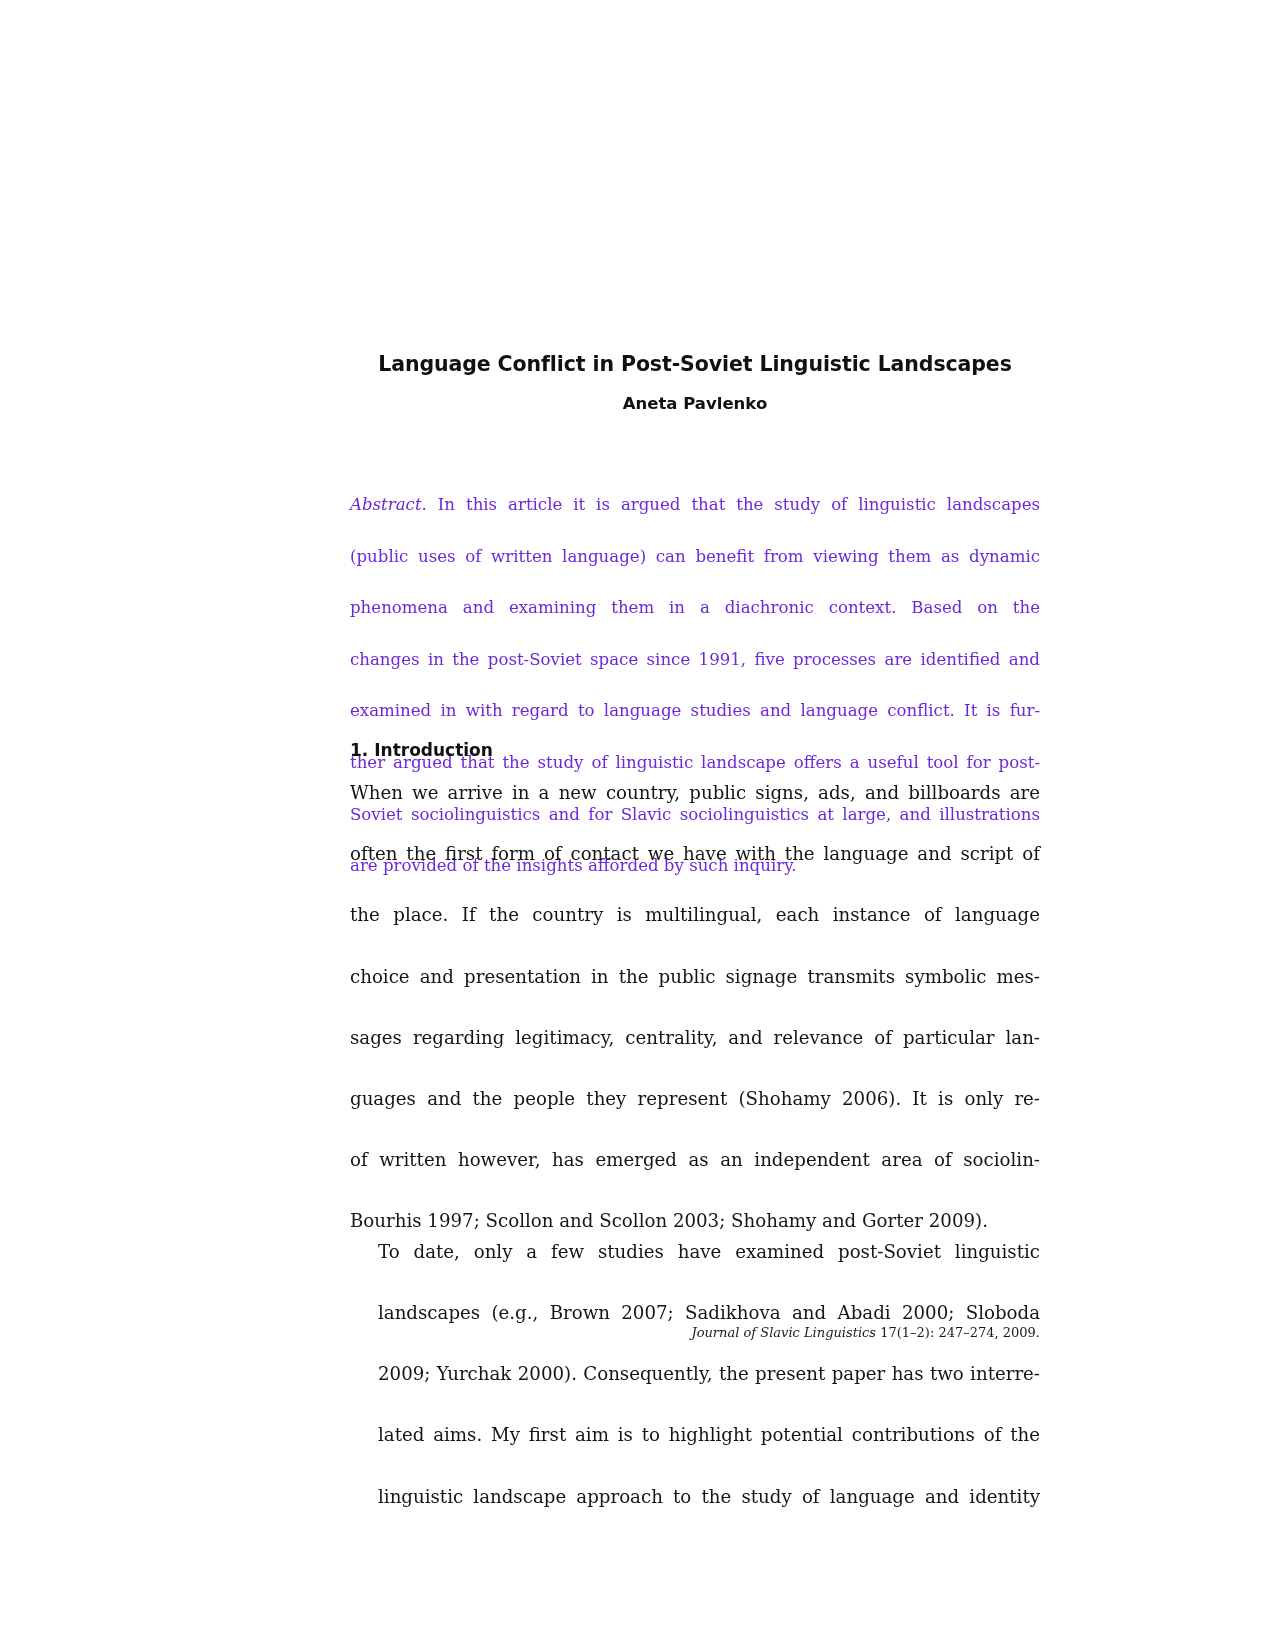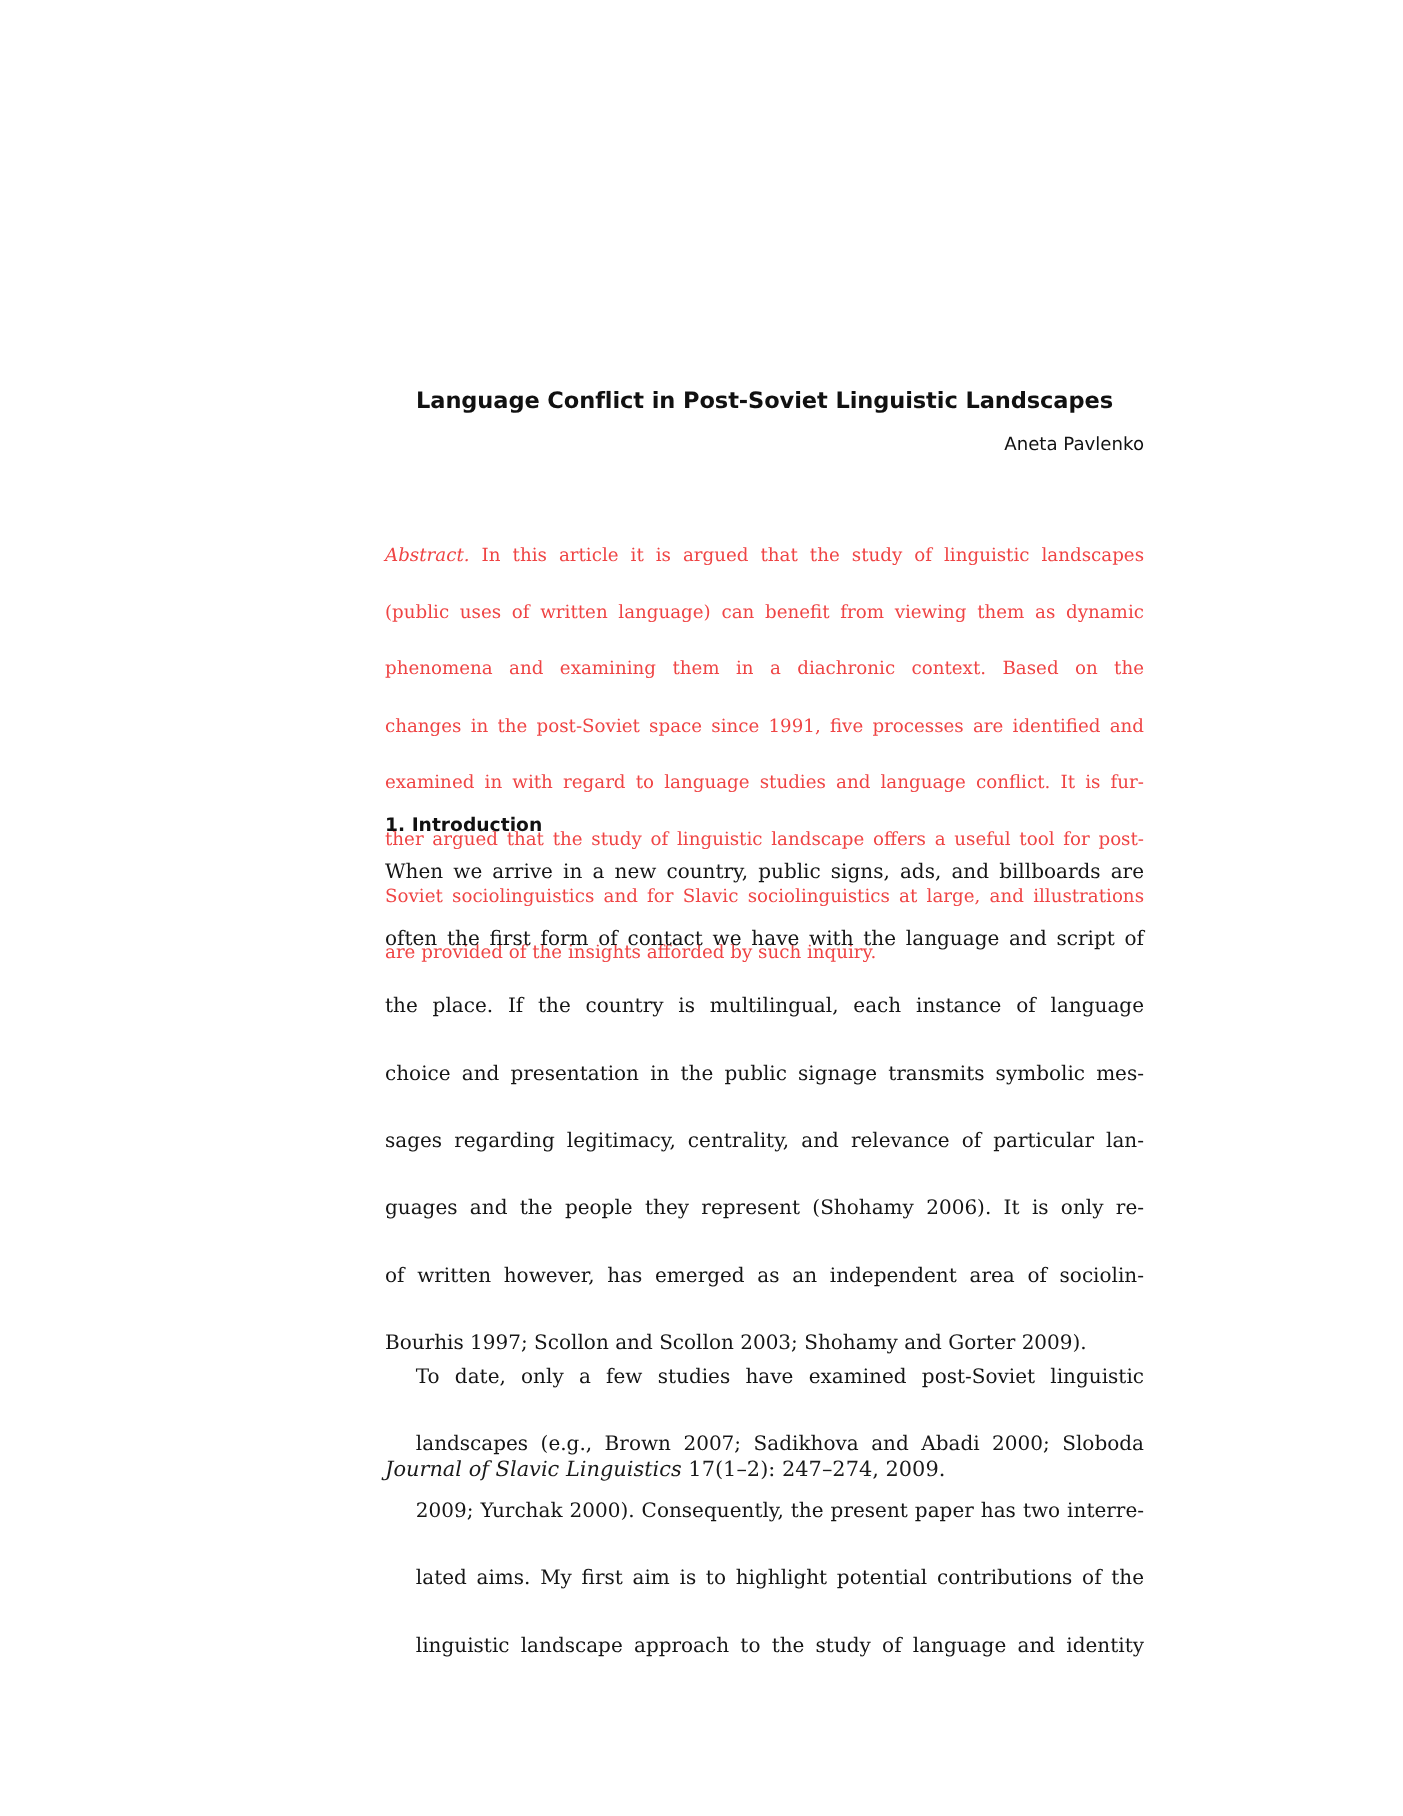--- a/index.html
+++ b/index.html
@@ -28,38 +28,38 @@
     letter-spacing: -0.1px;
     text-align: center;
     color: #111111;
     position: absolute;
     top: 338px;
     left: 0;
     width: 690px;
   }
   .doc-author {
     font-family: "DejaVu Sans", sans-serif;
-    font-weight: normal;
+    font-weight: bold;
     font-size: 16.5px;
-    text-align: right;
+    text-align: center;
     color: #111111;
     position: absolute;
     top: 394px;
     left: 0;
     width: 690px;
   }
   .abstract {
     position: absolute;
     top: 492px;
     left: 0;
     width: 690px;
     font-family: "DejaVu Serif", serif;
     font-size: 16.6px;
     line-height: 25.8px;
-    color: #ef4444;
+    color: #6d28d9;
     text-align: justify;
     text-justify: inter-word;
   }
   .abstract .lbl {
     font-style: italic;
   }
   .section-heading {
     position: absolute;
     top: 726px;
     left: 0;
@@ -89,22 +89,23 @@
   }
   .body-text i {
     font-style: italic;
   }
   .footer {
     position: absolute;
     top: 1325px;
     left: 0;
     width: 690px;
     font-family: "DejaVu Serif", serif;
-    font-size: 19px;
+    font-size: 13px;
     color: #1a1a1a;
+    text-align: right;
   }
   .footer .jname {
     font-style: italic;
   }
   .line-justify {
     display: block;
     text-align: justify;
   }
   .line-justify::after {
     content: "";

